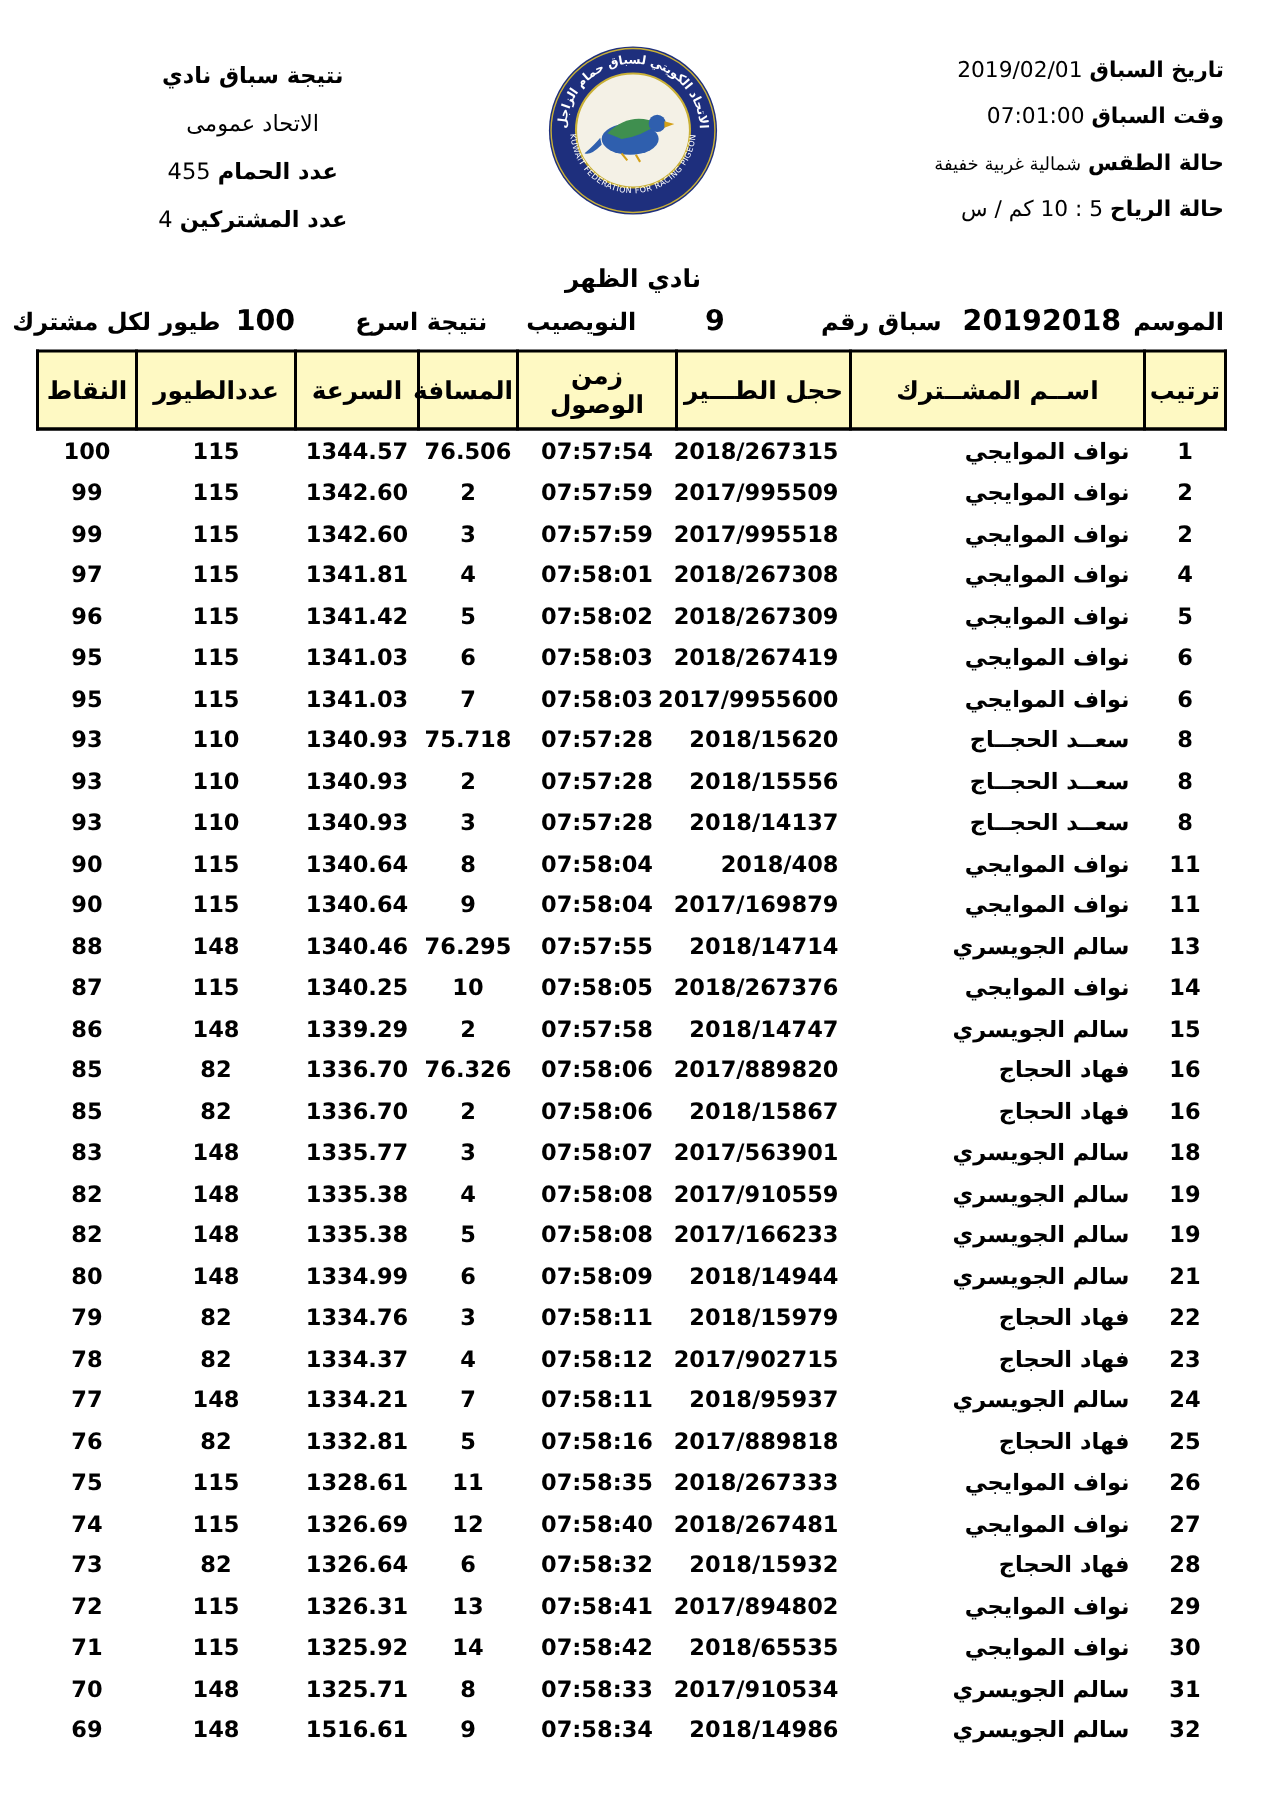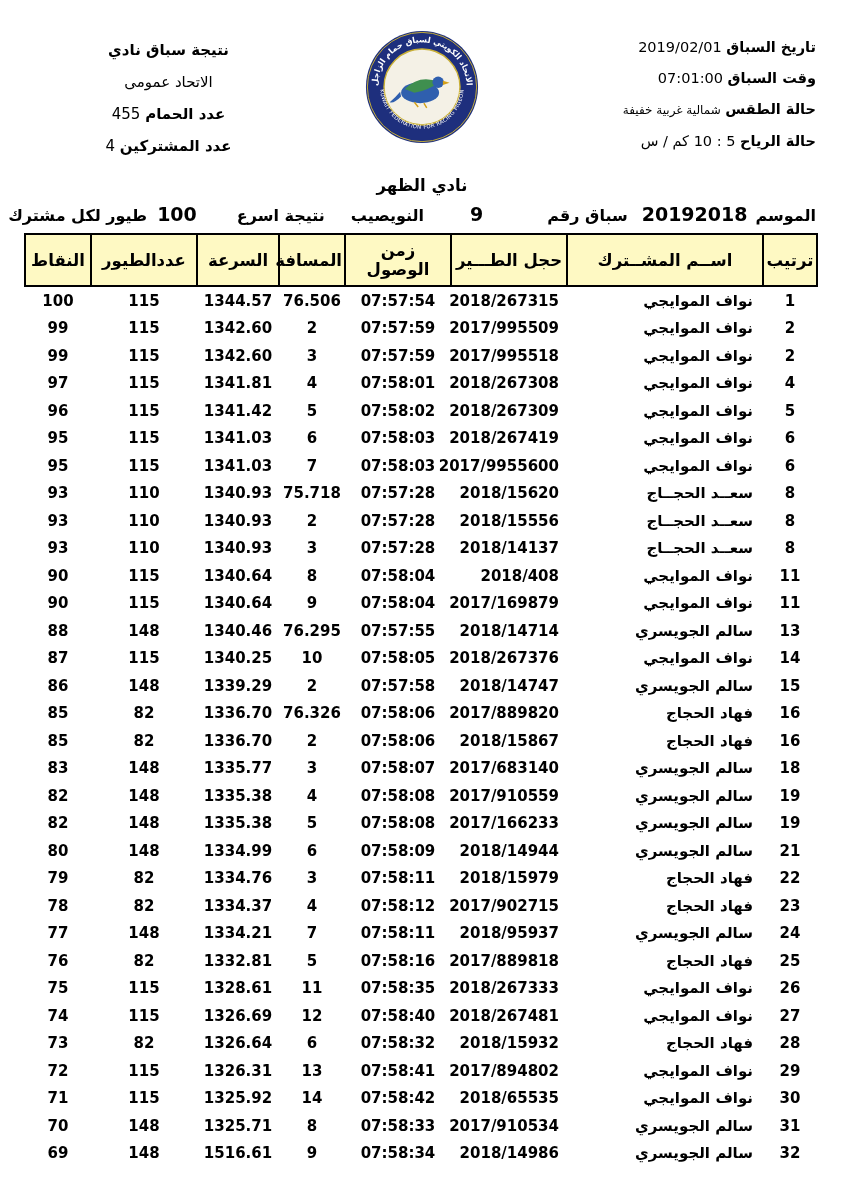--- a/index.html
+++ b/index.html
@@ -321,21 +321,21 @@
           <td class="col-ring">2018/15867</td>
           <td class="col-arrival">07:58:06</td>
           <td class="col-distance">2</td>
           <td class="col-speed">1336.70</td>
           <td class="col-birds">82</td>
           <td class="col-points">85</td>
         </tr>
         <tr>
           <td class="col-rank">18</td>
           <td class="col-name">سالم الجويسري</td>
-          <td class="col-ring">2017/683140</td>
+          <td class="col-ring">2017/563901</td>
           <td class="col-arrival">07:58:07</td>
           <td class="col-distance">3</td>
           <td class="col-speed">1335.77</td>
           <td class="col-birds">148</td>
           <td class="col-points">83</td>
         </tr>
         <tr>
           <td class="col-rank">19</td>
           <td class="col-name">سالم الجويسري</td>
           <td class="col-ring">2017/910559</td>

